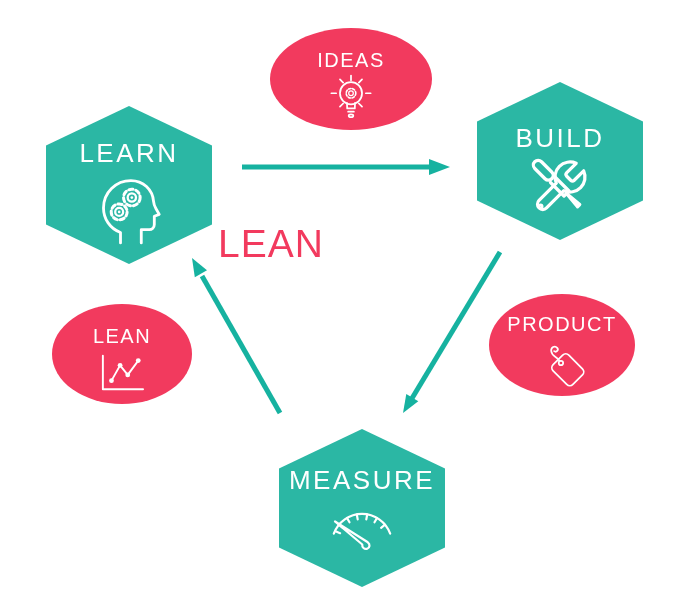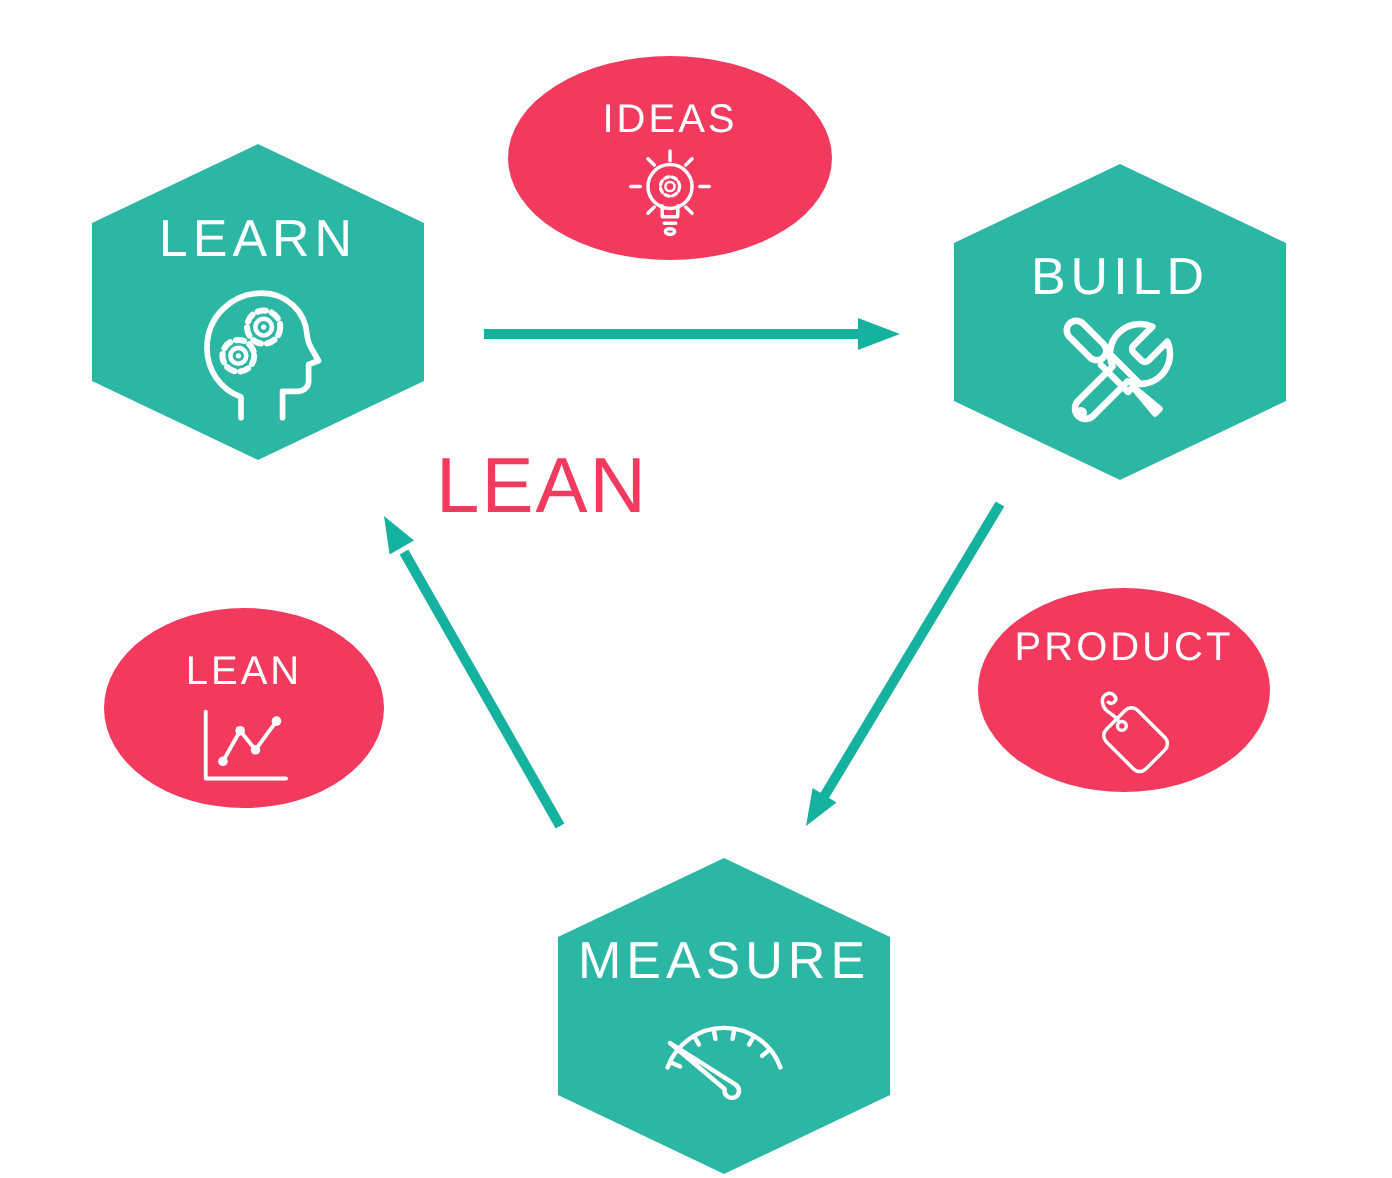--- a/index.html
+++ b/index.html
@@ -14,25 +14,25 @@
   .hex{width:166px;height:158px;background:var(--teal);
        clip-path:polygon(50% 0%, 100% 25%, 100% 75%, 50% 100%, 0% 75%, 0% 25%);}
   .ellipse{background:var(--pink);border-radius:50%;}
 
   .hex-label{color:var(--label);font-size:26px;letter-spacing:2.5px;line-height:1;}
   .ell-label{color:var(--label);font-size:20px;letter-spacing:1.5px;line-height:1;}
 
   .icon{stroke:var(--label);fill:none;stroke-linecap:round;stroke-linejoin:round;}
   .icon .fill{fill:var(--label);stroke:none;}
 
-  #node-learn{left:46px;top:72px;padding-top:34px;gap:3px;}
+  #node-learn{left:46px;top:106px;padding-top:34px;gap:3px;}
   #node-build{left:477px;top:82px;padding-top:43px;gap:6px;}
   #node-measure{left:259px;top:429px;padding-top:38px;gap:7px;margin-left:20px;}
 
-  #node-ideas{left:254px;top:28px;width:162px;height:102px;padding-top:22px;gap:3px;}
+  #node-ideas{left:270px;top:28px;width:162px;height:102px;padding-top:22px;gap:3px;}
   #node-data{left:52px;top:304px;width:140px;height:100px;padding-top:22px;gap:5px;}
   #node-product{left:489px;top:294px;width:146px;height:102px;padding-top:20px;gap:4px;}
 
   .center-title{position:absolute;left:218px;top:220px;width:260px;text-align:left;
                 color:var(--pink);font-size:39px;line-height:48px;letter-spacing:1px;}
 </style>
 </head>
 <body>
 
 <div class="canvas">

